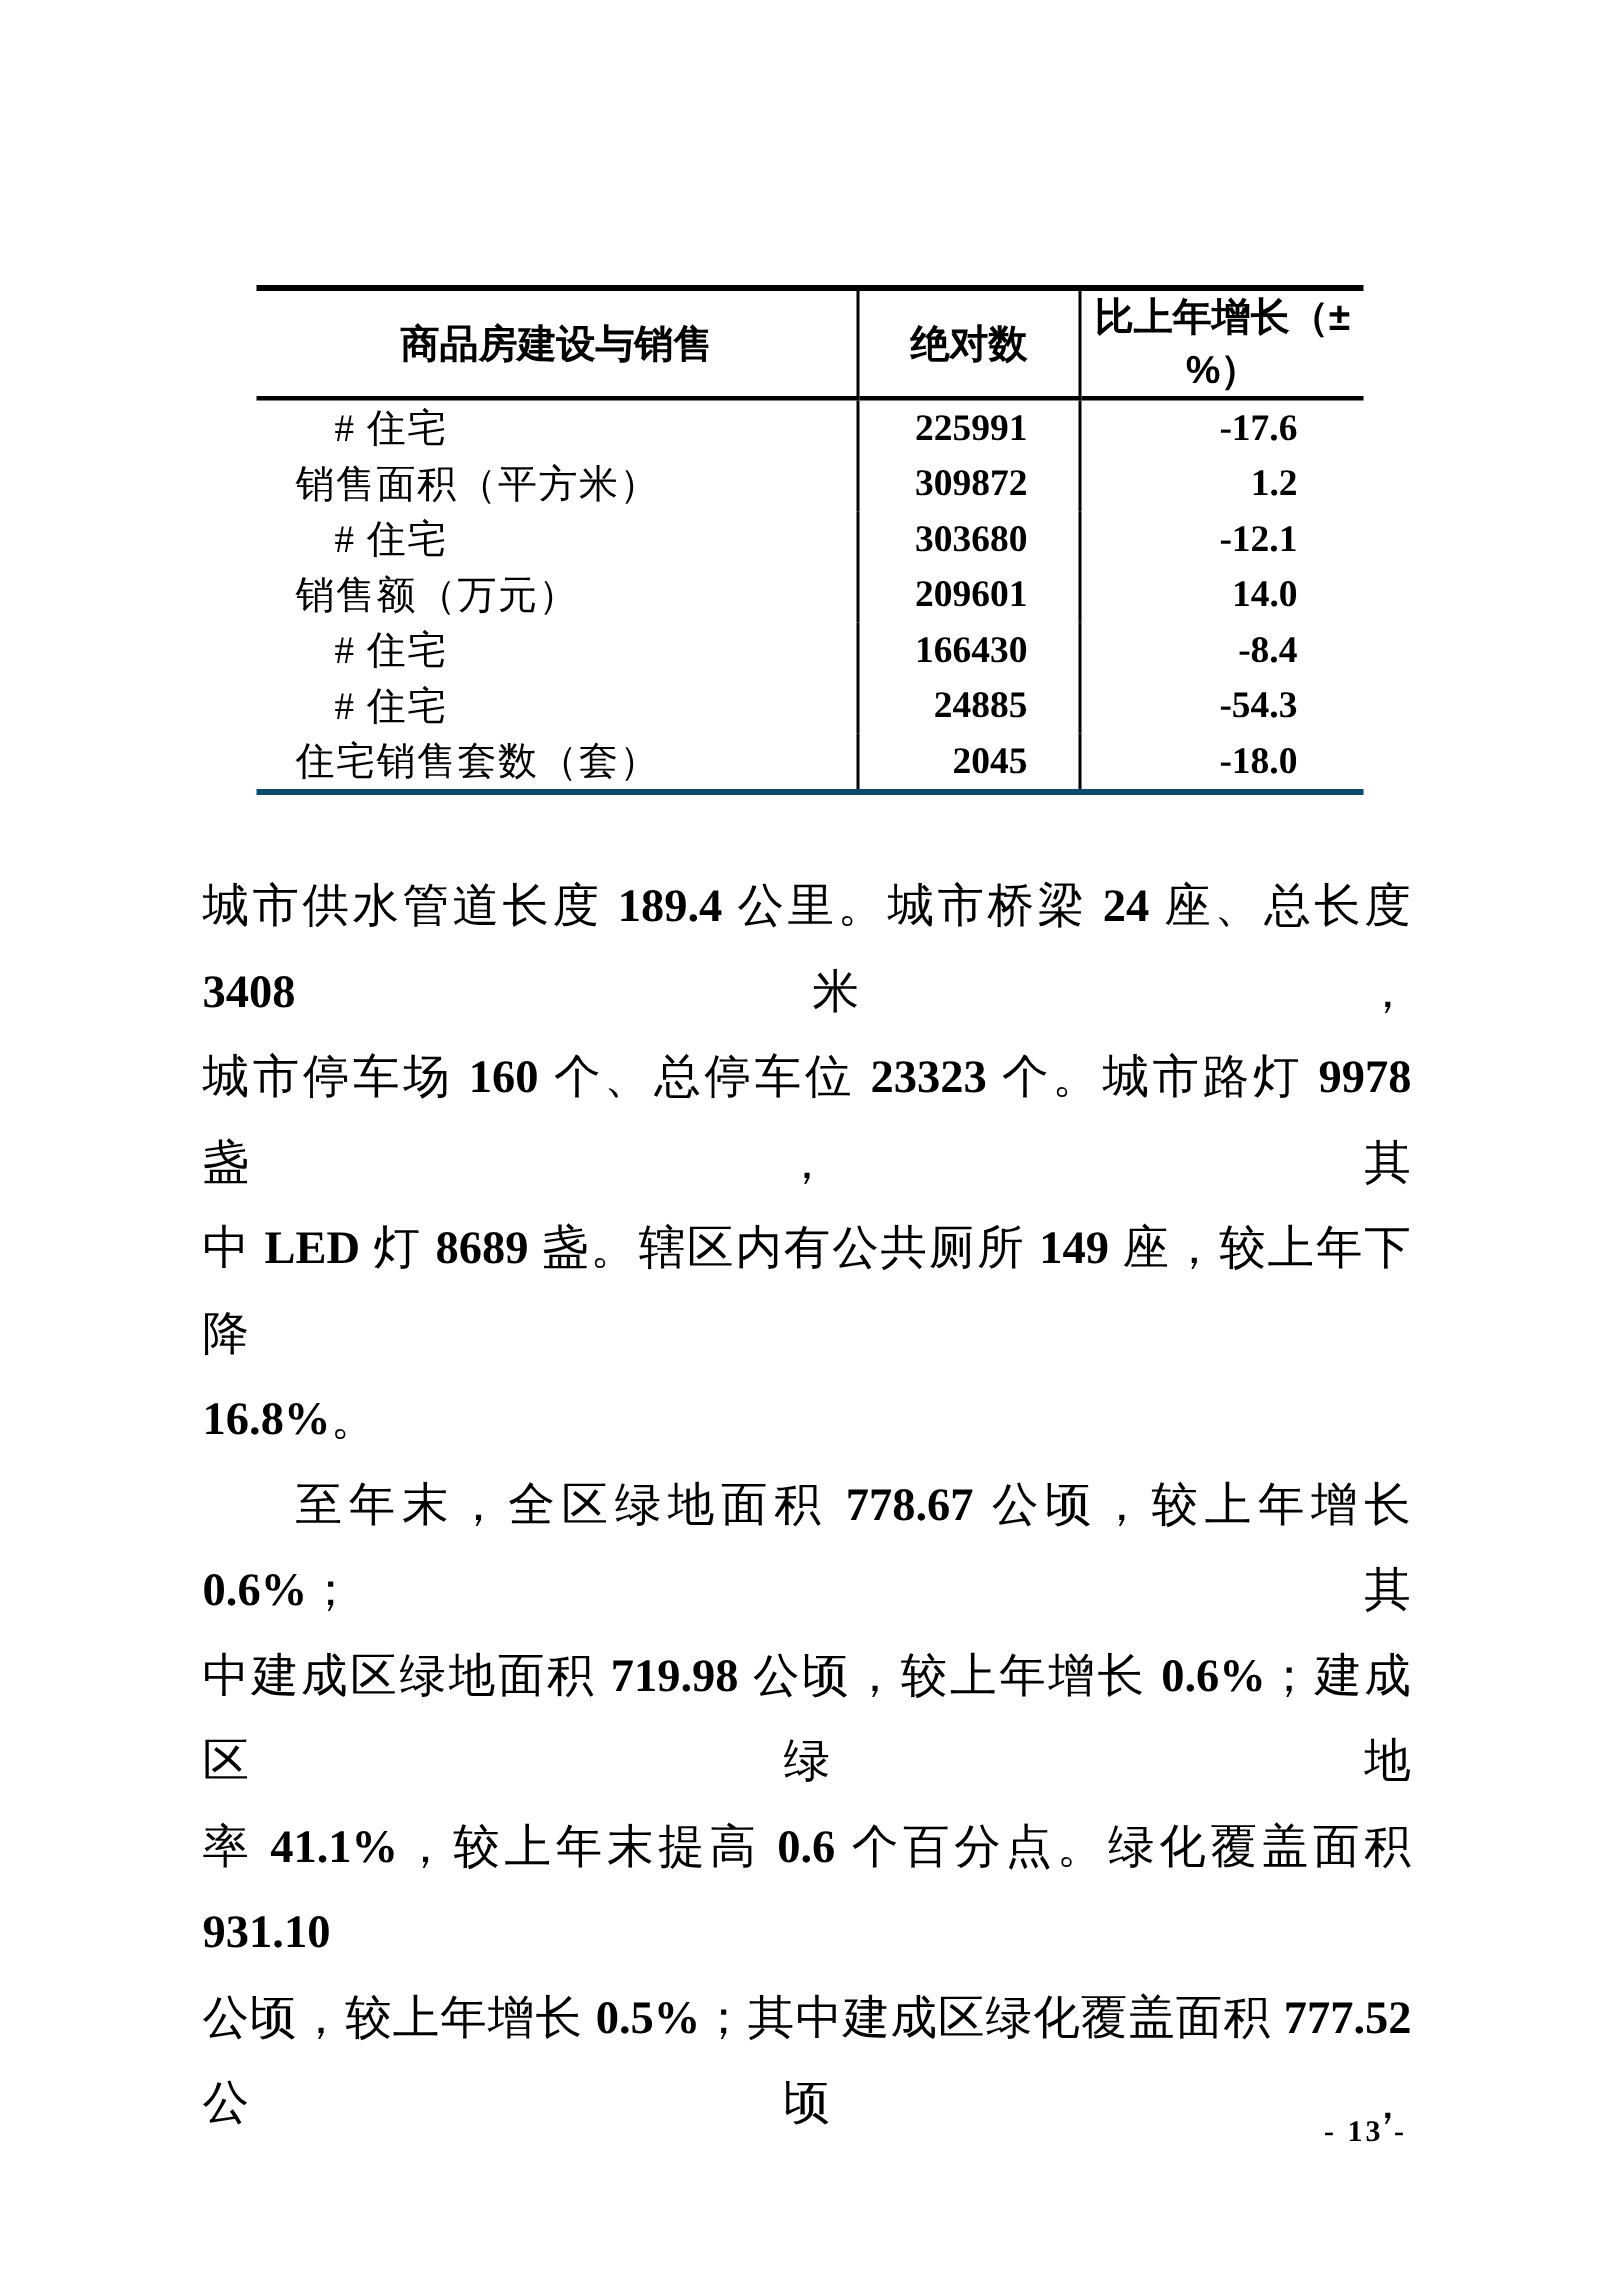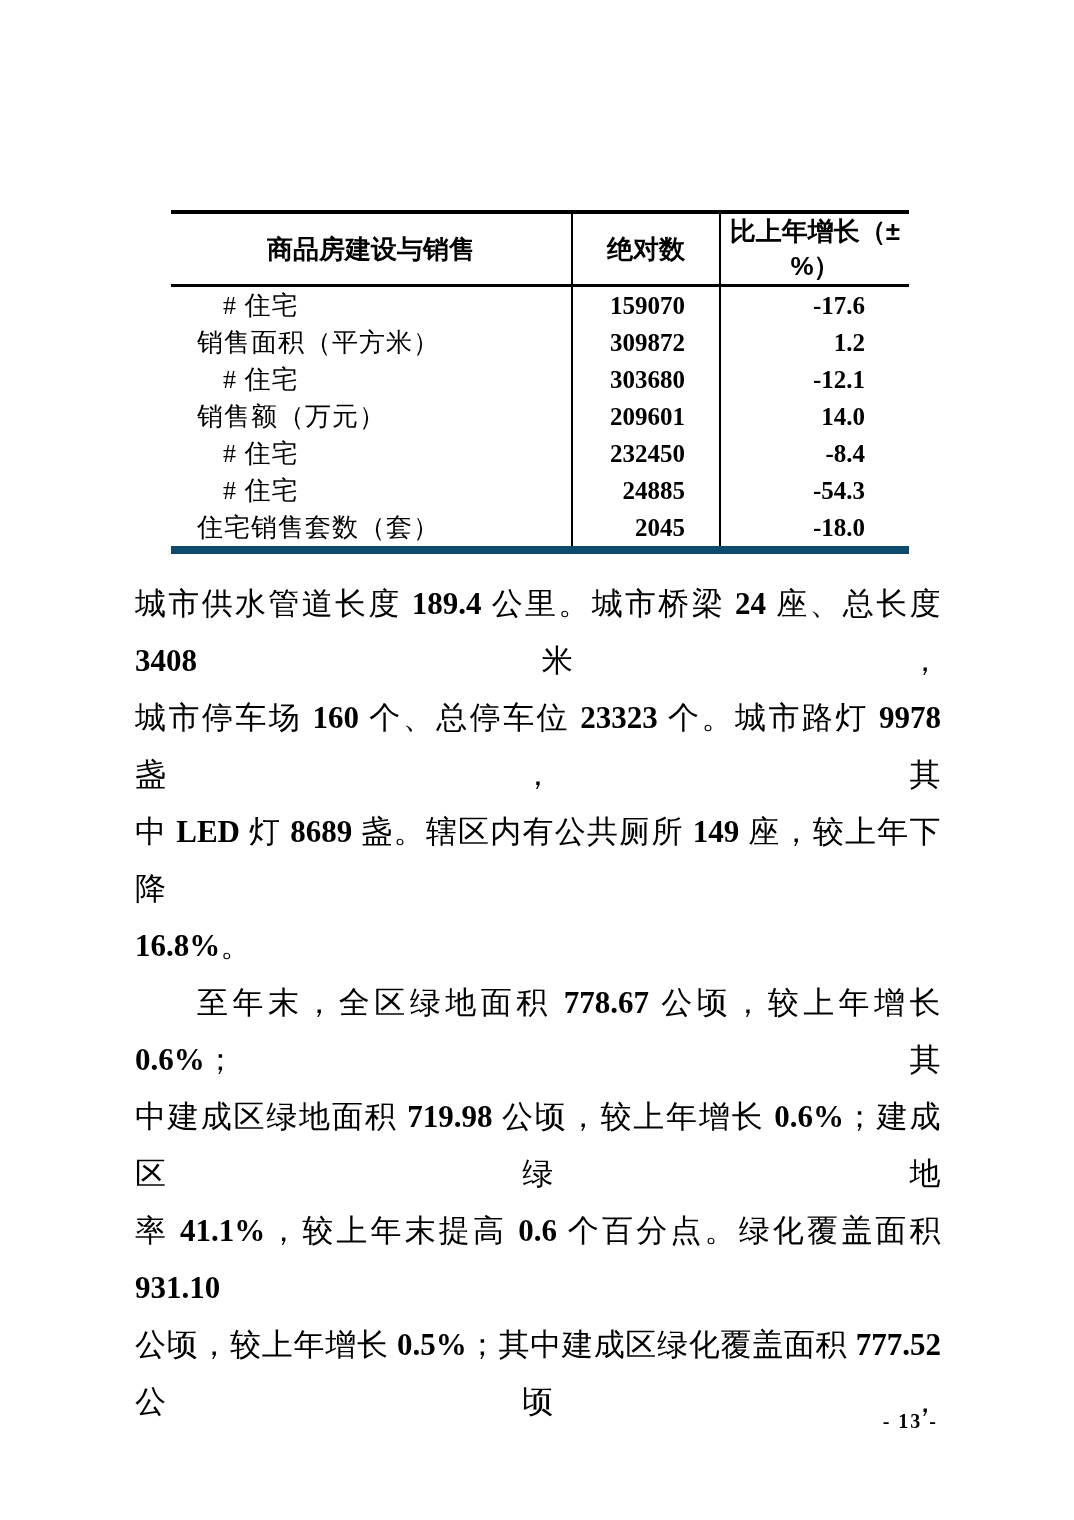--- a/index.html
+++ b/index.html
@@ -18,22 +18,21 @@
 
   
   .stat-table {
     position: absolute;
     left: 171px;
     top: 190px;
     width: 738px;
     border-collapse: collapse;
     table-layout: fixed;
     border-top: 4px solid #000;
-    border-bottom: 8px solid #0c4a6e;
-    margin-top: 20px;
+    border-bottom: 4px solid #0c4a6e;
   }
   .stat-table col.c1 { width: 401px; }
   .stat-table col.c2 { width: 148px; }
   .stat-table col.c3 { width: 189px; }
 
   .stat-table thead th {
     height: 43px;
     border-bottom: 3px solid #000;
     font-family: "Liberation Sans", "DejaVu Sans", sans-serif;
     font-weight: bold;
@@ -116,41 +115,41 @@
   <thead>
     <tr>
       <th>商品房建设与销售</th>
       <th class="vline">绝对数</th>
       <th class="vline">比上年增长（±%）</th>
     </tr>
   </thead>
   <tbody>
       <tr class="indent">
         <td class="label"># 住宅</td>
-        <td class="abs vline">159070</td>
+        <td class="abs vline">225991</td>
         <td class="growth vline">-17.6</td>
       </tr>
       <tr>
         <td class="label">销售面积（平方米）</td>
         <td class="abs vline">309872</td>
         <td class="growth vline">1.2</td>
       </tr>
       <tr class="indent">
         <td class="label"># 住宅</td>
         <td class="abs vline">303680</td>
         <td class="growth vline">-12.1</td>
       </tr>
       <tr>
         <td class="label">销售额（万元）</td>
         <td class="abs vline">209601</td>
         <td class="growth vline">14.0</td>
       </tr>
       <tr class="indent">
         <td class="label"># 住宅</td>
-        <td class="abs vline">232450</td>
+        <td class="abs vline">166430</td>
         <td class="growth vline">-8.4</td>
       </tr>
       <tr class="indent">
         <td class="label"># 住宅</td>
         <td class="abs vline">24885</td>
         <td class="growth vline">-54.3</td>
       </tr>
       <tr>
         <td class="label">住宅销售套数（套）</td>
         <td class="abs vline">2045</td>

